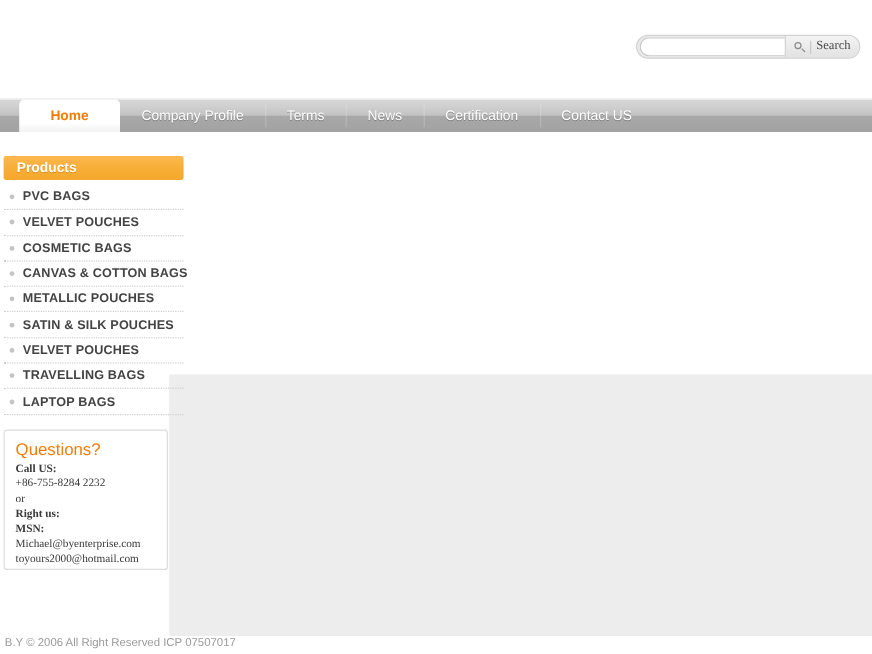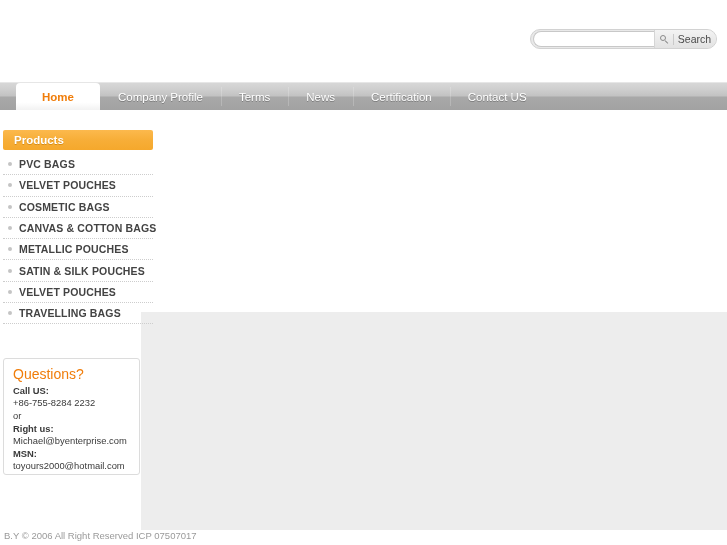--- a/index.html
+++ b/index.html
@@ -118,21 +118,21 @@
     transform-origin: left center;
   }
   .search-btn .divider {
     width: 1px;
     height: 11px;
     background: #c9c9c9;
   }
   .search-btn .btn-label {
     font-size: 10.5px;
     color: #4a4a4a;
-    font-family: Liberation Sans, sans-serif;
+    font-family: Liberation Serif, serif;
     line-height: 1;
   }
 
   
   .nav-bar {
     position: absolute;
     left: 0;
     top: 82px;
     width: 727px;
     height: 28px;
@@ -249,20 +249,21 @@
     color: #f07d0a;
     margin: 0 0 2px 0;
     font-weight: normal;
     line-height: 1.2;
   }
   .q-line {
     font-size: 9.4px;
     color: #3a3a3a;
     line-height: 12.6px;
     white-space: nowrap;
+    font-family: Liberation Serif, serif;
   }
   .q-line.bold { font-weight: bold; }
 
   
   .site-footer {
     position: absolute;
     left: 0;
     top: 530px;
     width: 727px;
     height: 15px;
@@ -358,31 +359,35 @@
         <span class="plabel">SATIN &amp; SILK POUCHES</span>
       </li>
       <li class="product-item">
         <span class="bullet"></span>
         <span class="plabel">VELVET POUCHES</span>
       </li>
       <li class="product-item">
         <span class="bullet"></span>
         <span class="plabel">TRAVELLING BAGS</span>
       </li>
+      <li class="product-item">
+        <span class="bullet"></span>
+        <span class="plabel">LAPTOP BAGS</span>
+      </li>
     </ul>
   </div>
 
   <div class="questions-box">
     <div class="questions-title">Questions?</div>
     <div class="q-line bold">Call US:</div>
     <div class="q-line">+86-755-8284 2232</div>
     <div class="q-line">or</div>
     <div class="q-line bold">Right us:</div>
+    <div class="q-line bold">MSN:</div>
     <div class="q-line">Michael@byenterprise.com</div>
-    <div class="q-line bold">MSN:</div>
     <div class="q-line">toyours2000@hotmail.com</div>
   </div>
 
   <div class="main-content"></div>
 
   <div class="site-footer">
     <div class="footer-text">B.Y © 2006 All Right Reserved  ICP 07507017</div>
   </div>
 
 </div>

